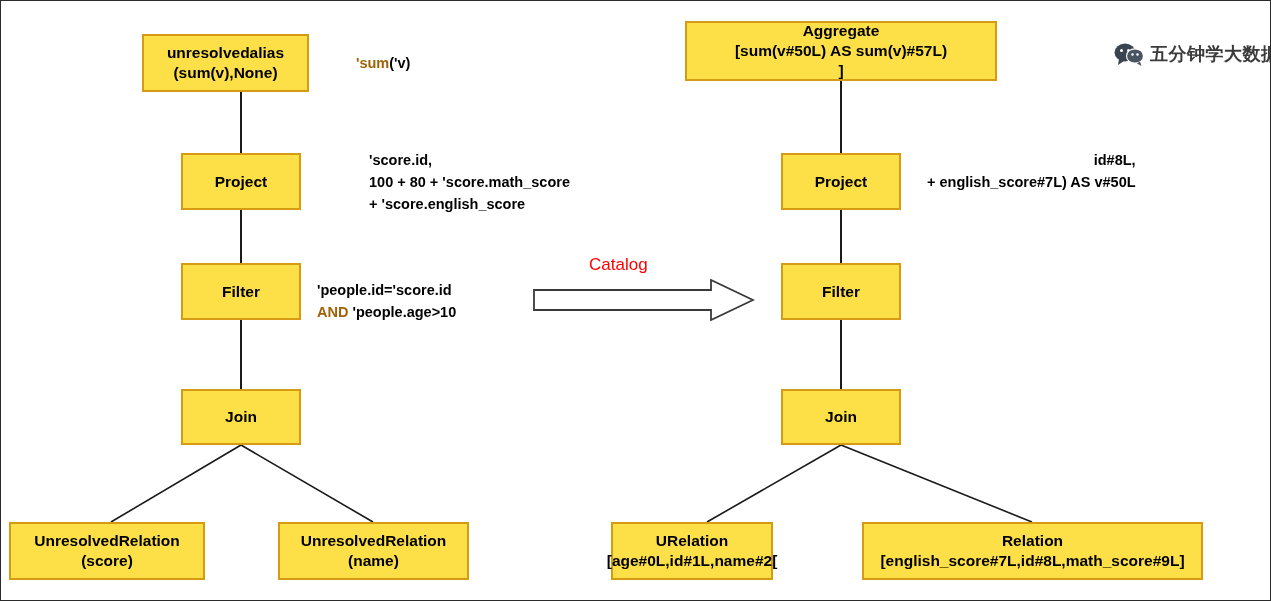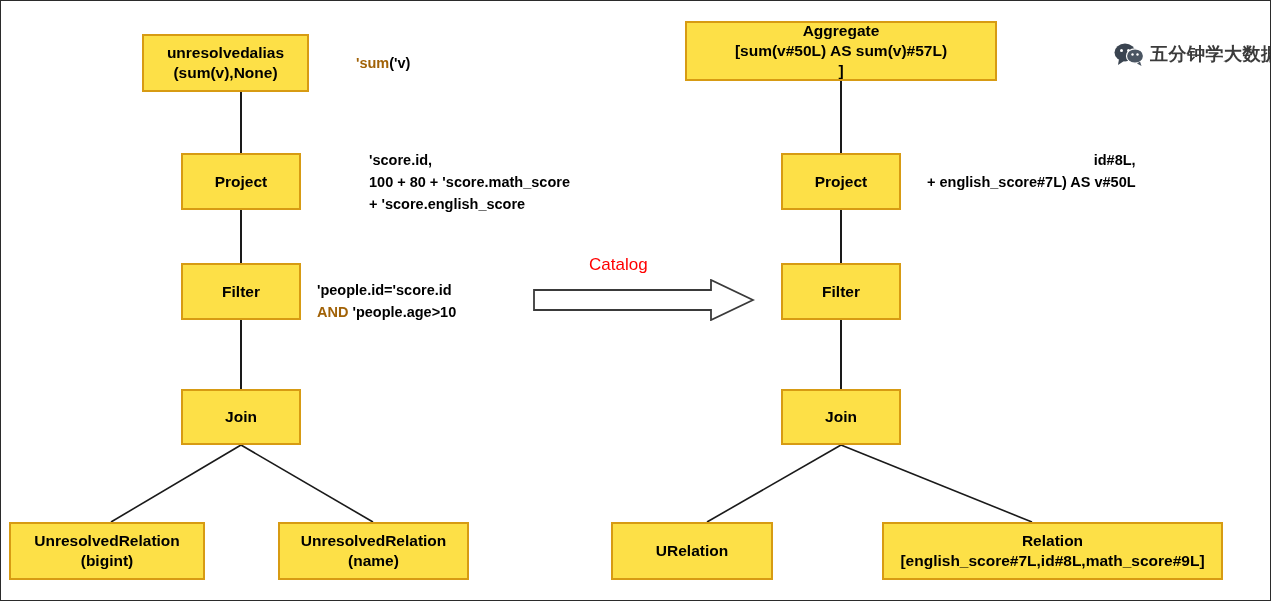--- a/index.html
+++ b/index.html
@@ -118,21 +118,21 @@
   <div class="node" style="left:180px; top:262px; width:120px; height:57px;">
     <span class="ln">Filter</span>
   </div>
 
   <div class="node" style="left:180px; top:388px; width:120px; height:56px;">
     <span class="ln">Join</span>
   </div>
 
   <div class="node" style="left:8px; top:521px; width:196px; height:58px;">
     <span class="ln">UnresolvedRelation</span>
-    <span class="ln">(bigint)</span>
+    <span class="ln">(score)</span>
   </div>
 
   <div class="node" style="left:277px; top:521px; width:191px; height:58px;">
     <span class="ln">UnresolvedRelation</span>
     <span class="ln">(name)</span>
   </div>
 
   <div class="annot" style="left:355px; top:52px;">
     <span class="red">'sum</span><span>('v)</span>
   </div>
@@ -167,23 +167,24 @@
   <div class="node" style="left:780px; top:262px; width:120px; height:57px;">
     <span class="ln">Filter</span>
   </div>
 
   <div class="node" style="left:780px; top:388px; width:120px; height:56px;">
     <span class="ln">Join</span>
   </div>
 
   <div class="node" style="left:610px; top:521px; width:162px; height:58px;">
     <span class="ln">URelation</span>
-  </div>
-
-  <div class="node" style="left:861px; top:521px; width:341px; height:58px;margin-left:20px;">
+    <span class="ln">[age#0L,id#1L,name#2[</span>
+  </div>
+
+  <div class="node" style="left:861px; top:521px; width:341px; height:58px;">
     <span class="ln">Relation</span>
     <span class="ln">[english_score#7L,id#8L,math_score#9L]</span>
   </div>
 
   <div class="annot" style="left:926px; top:149px;text-align:right;">
     <span class="ln">id#8L,</span>
     <span class="ln">+ english_score#7L) AS v#50L</span>
   </div>
 
 

